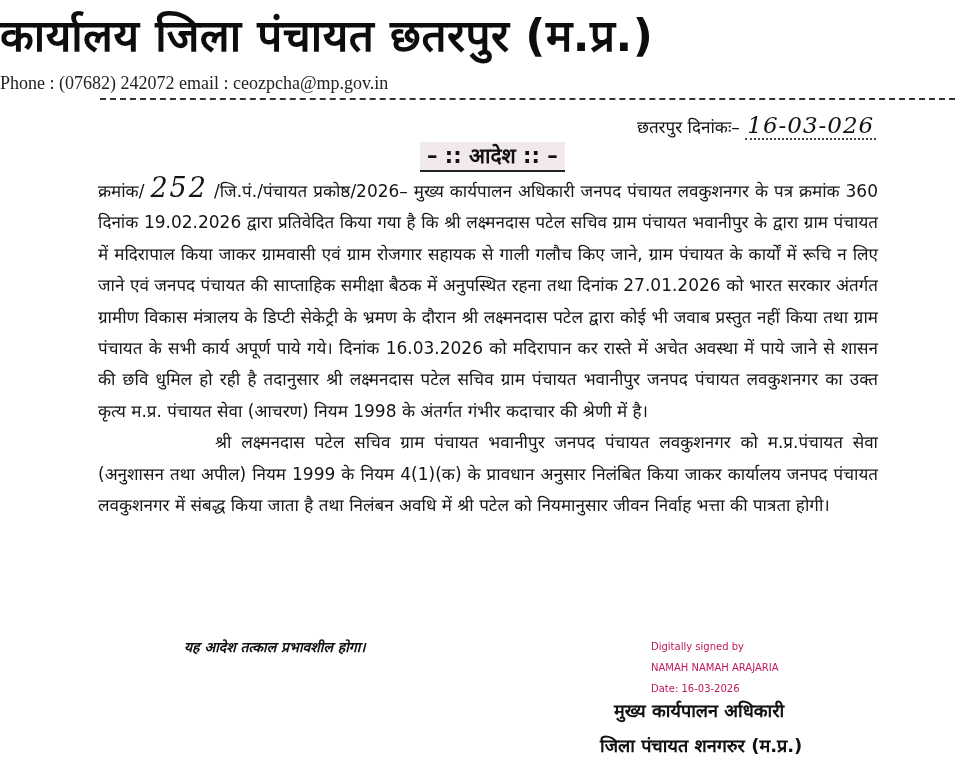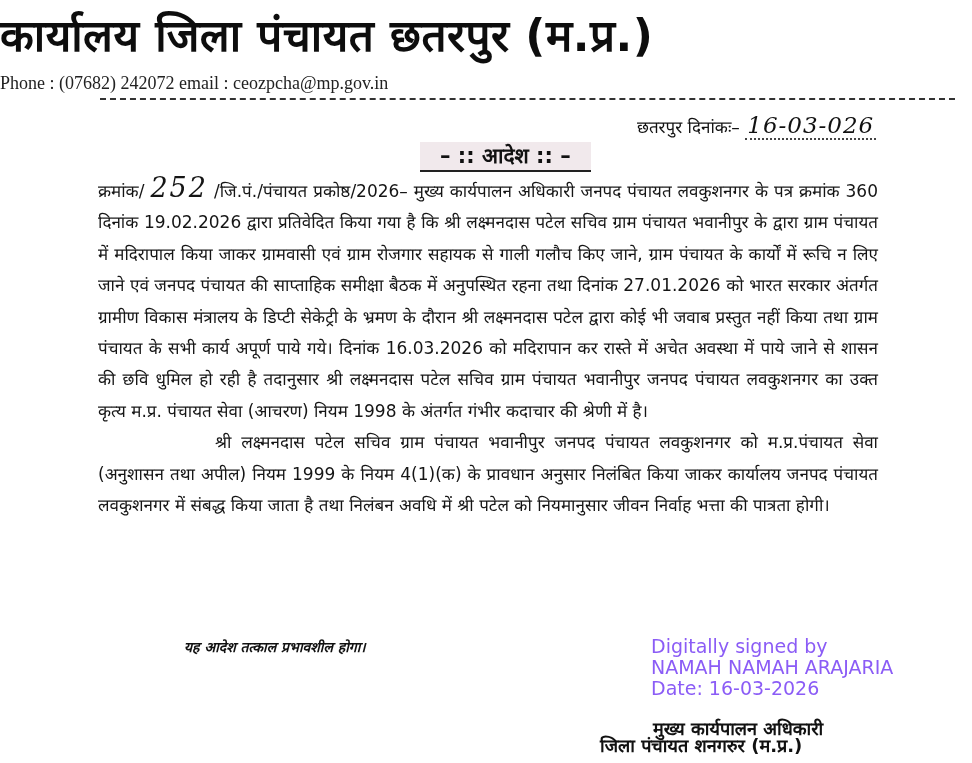--- a/index.html
+++ b/index.html
@@ -51,21 +51,21 @@
       font-size: 23px;
       letter-spacing: 1px;
       border-bottom: 2px dotted #444;
       padding: 0 2px;
     }
     .order-heading {
       left: 420px; top: 142px;
       font-size: 21px;
       font-weight: bold;
       line-height: 28px;
-      padding: 0 20px;
+      padding: 0 7px;
       background: #f1e9ec;
       border-bottom: 2px solid #222;
       white-space: nowrap;
     }
     .body-text {
       left: 98px; width: 780px; top: 172px;
       font-size: 17px;
       line-height: 31.4px;
       text-align: justify;
       color: #151515;
@@ -82,32 +82,31 @@
     .effective-line {
       left: 184px; top: 637px;
       font-size: 14px;
       font-weight: bold;
       font-style: italic;
       line-height: 20px;
     }
     .dsig {
       left: 651px; top: 636px;
       font-family: "DejaVu Sans", sans-serif;
-      font-size: 19px;
+      font-size: 10px;
       line-height: 21px;
-      color: #8b5cf6;
+      color: #be185d;
     }
     .dsig div { white-space: nowrap; }
     .officer-title {
-      left: 614px; top: 717px;
+      left: 614px; top: 699px;
       font-size: 18px;
       font-weight: bold;
       line-height: 24px;
       white-space: nowrap;
-      margin-left: 39px;
     }
     .officer-office {
       left: 600px; top: 733px;
       font-size: 18px;
       font-weight: bold;
       line-height: 26px;
       white-space: nowrap;
     }
   </style>
 </head>

